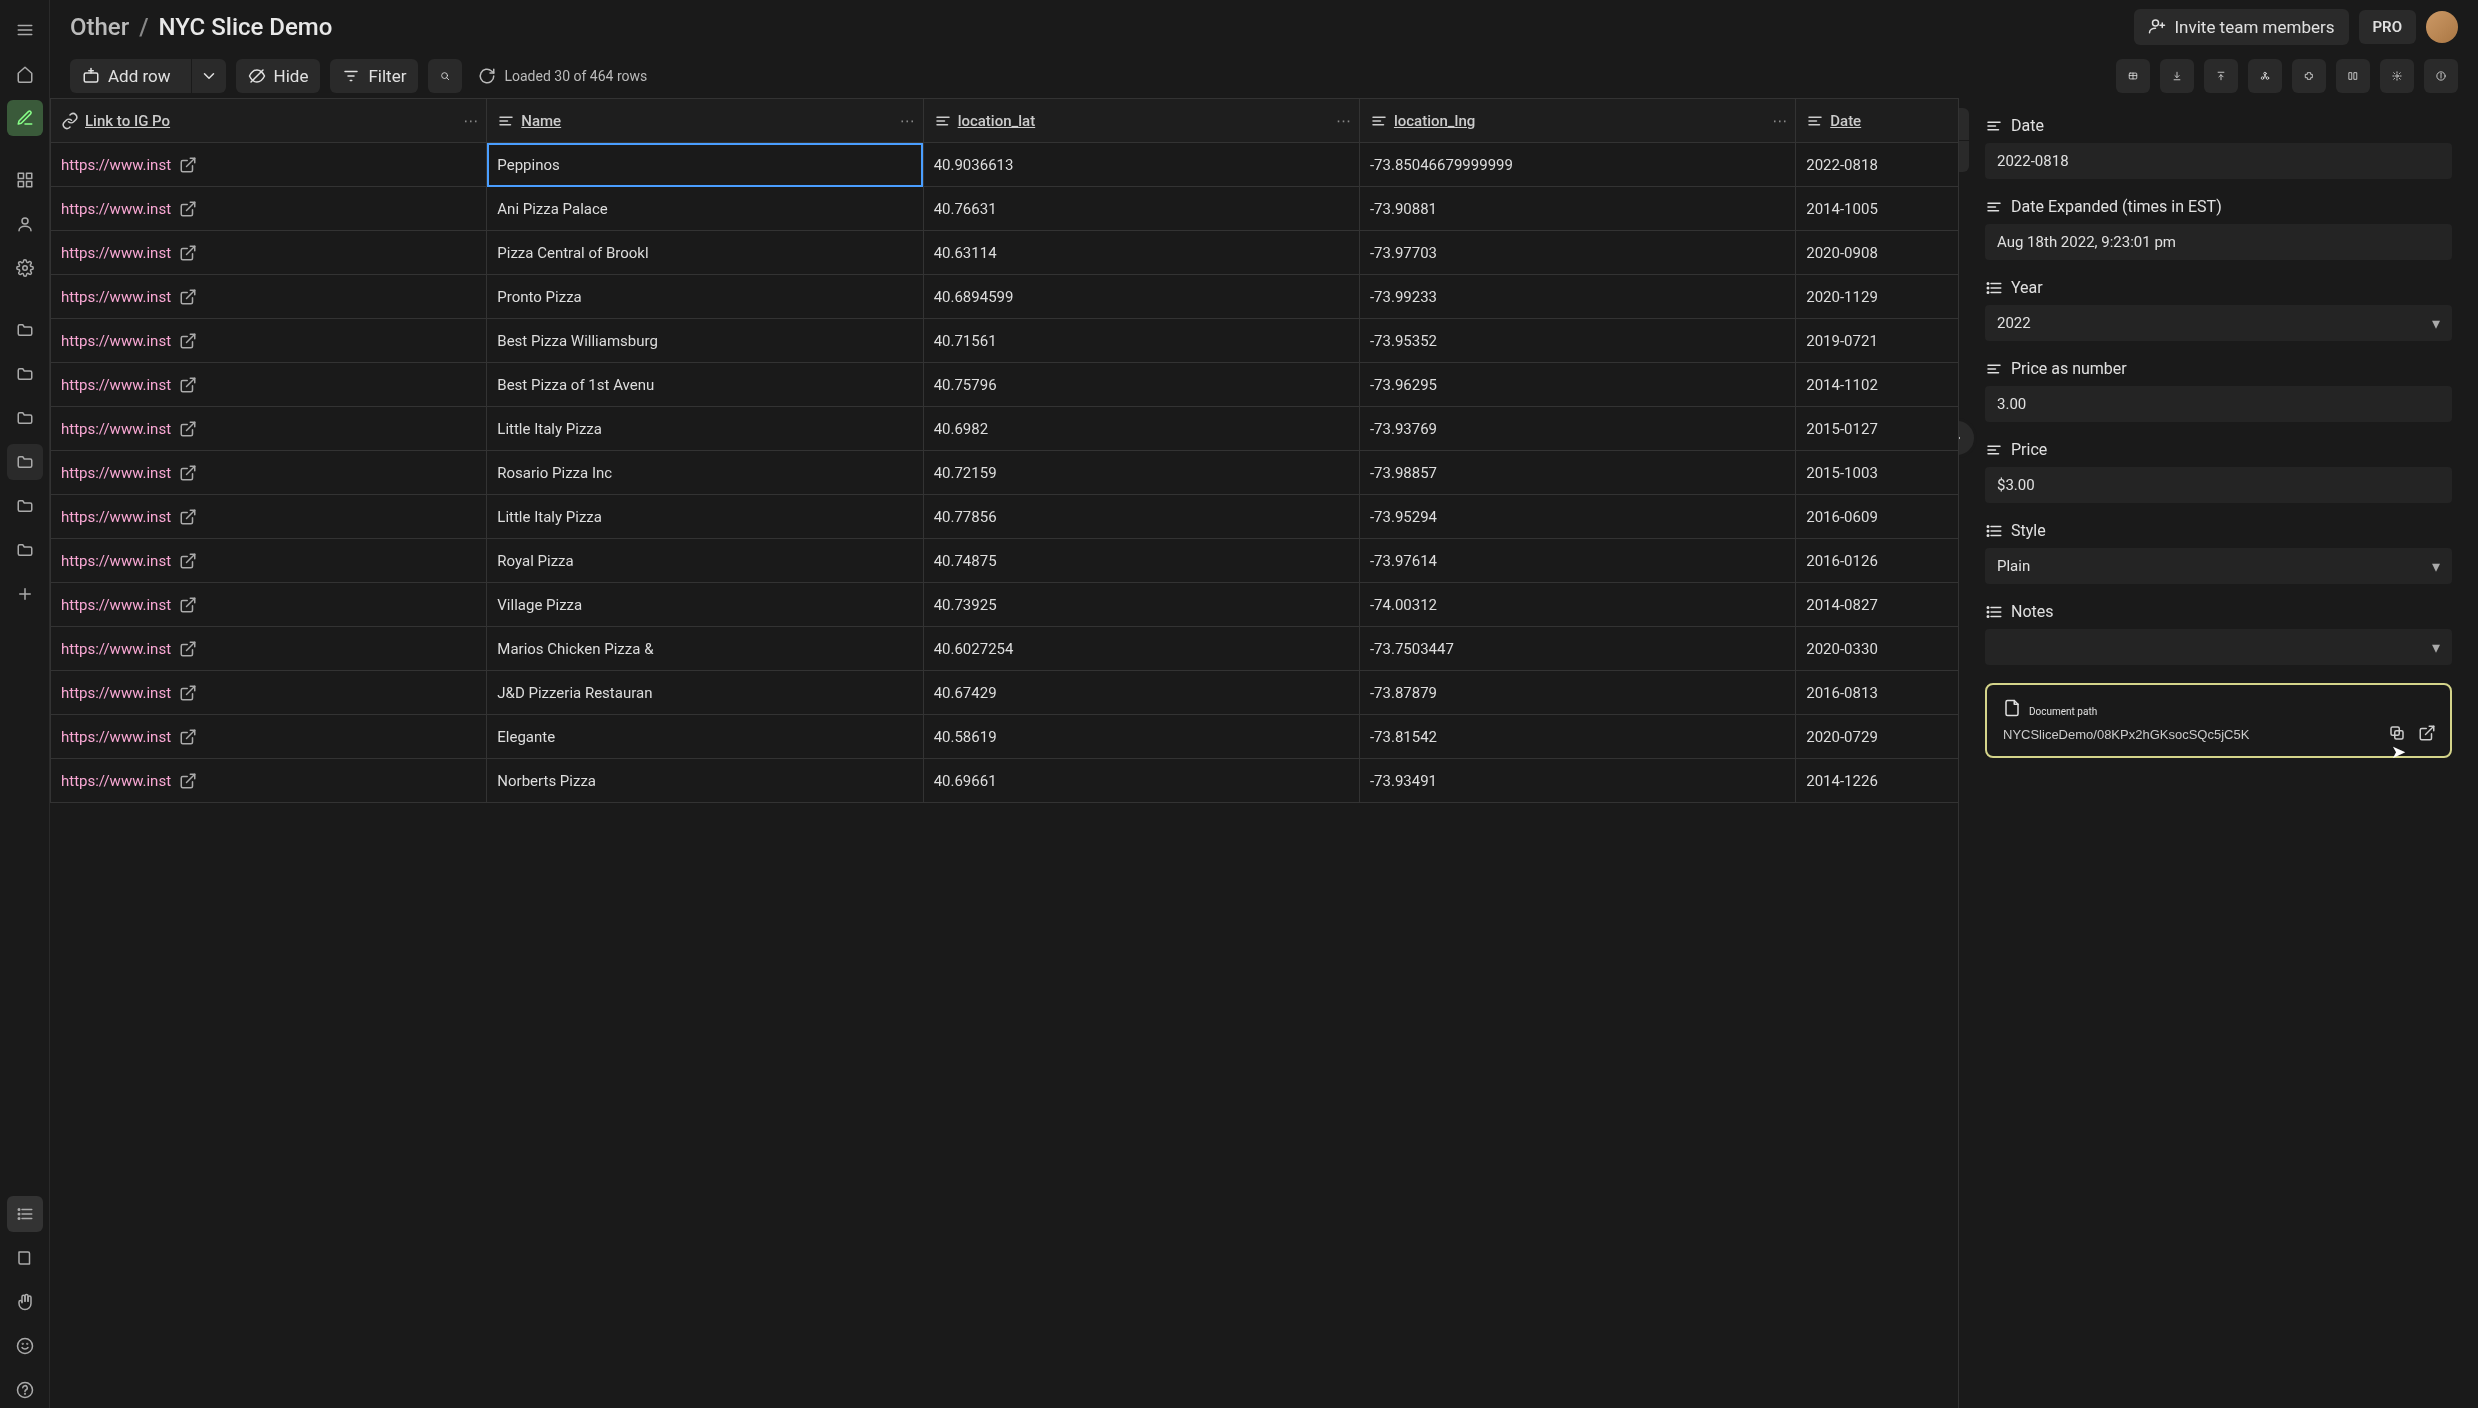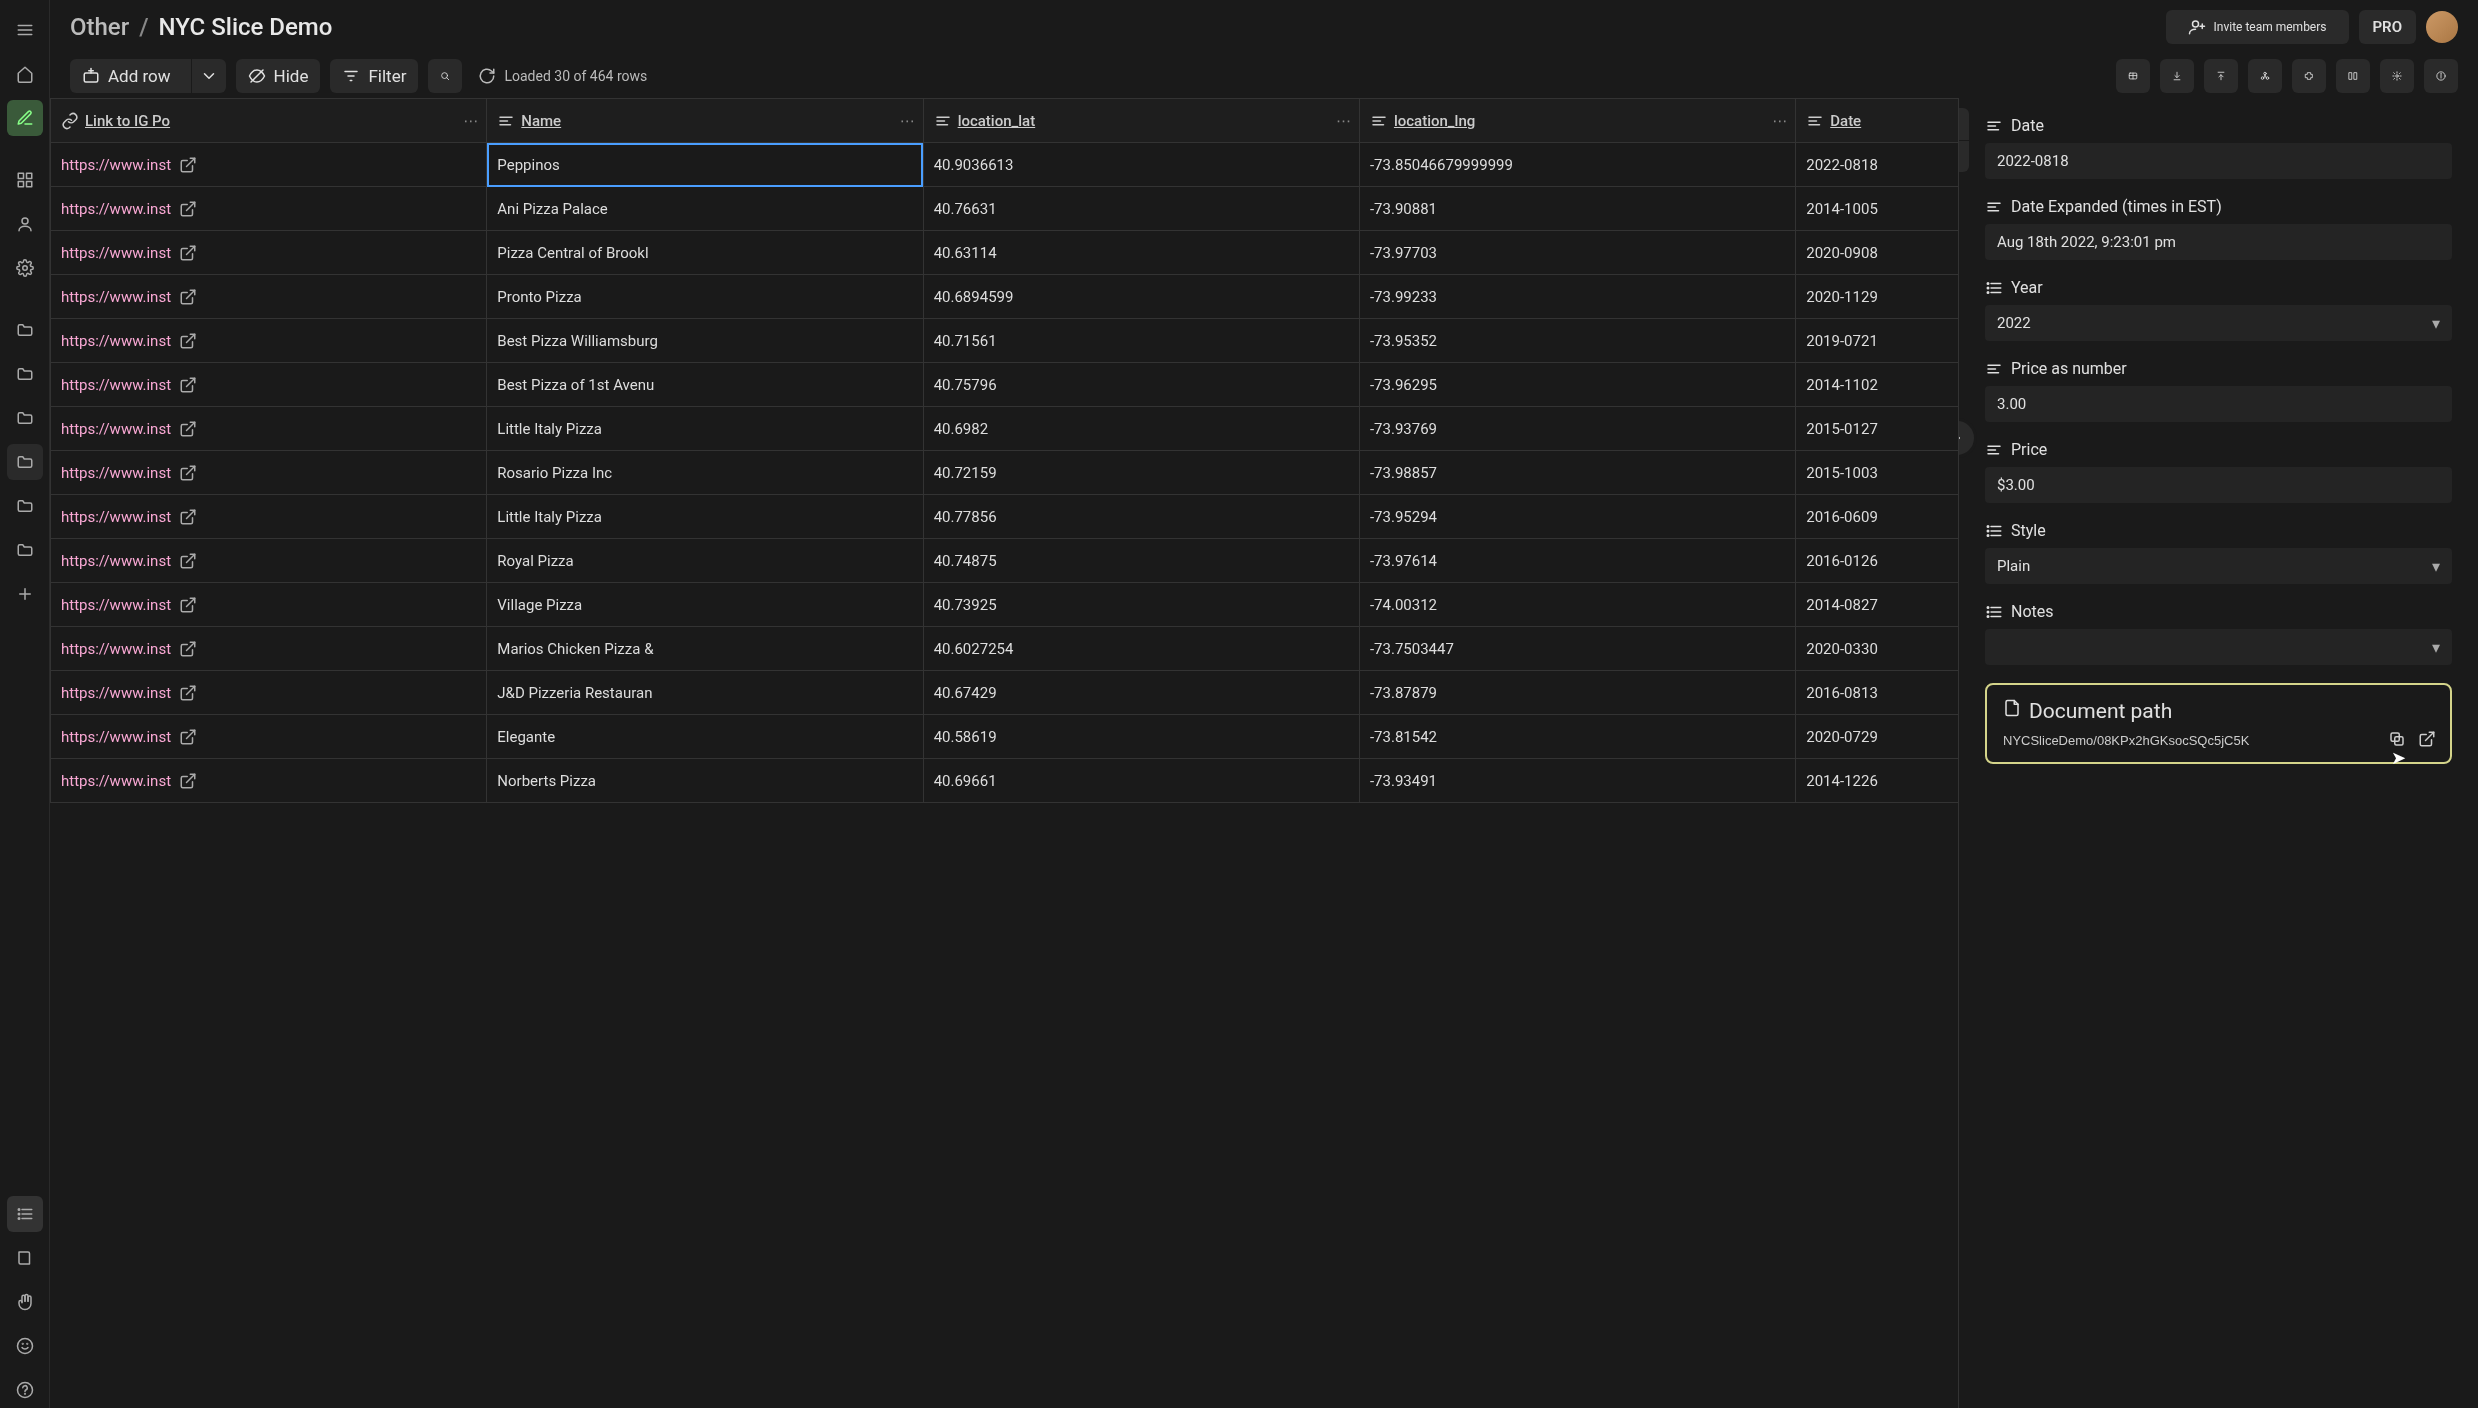--- a/index.html
+++ b/index.html
@@ -16,21 +16,21 @@
 
 
 .main { flex:1; display:flex; flex-direction:column; min-width:0; }
 
 
 .topbar { height:54px; display:flex; align-items:center; padding:0 20px; gap:12px; }
 .crumb { font-size:24px; font-weight:500; color:#e8e8e8; display:flex; align-items:center; gap:10px; }
 .crumb .sep { color:#888; }
 .crumb .dim { color:#bbb; }
 .topbar-right { margin-left:auto; display:flex; align-items:center; gap:10px; }
-.btn-invite { background:#2a2a2a; border-radius:6px; padding:8px 22px; display:flex; align-items:center; gap:8px; font-size:12px; cursor:pointer; }
+.btn-invite { background:#2a2a2a; border-radius:6px; padding:8px 14px; display:flex; gap:8px; font-size:17px; cursor:pointer; }
 .btn-pro { background:#2a2a2a; border-radius:6px; padding:8px 14px; font-size:15px; font-weight:600; cursor:pointer; }
 .avatar { width:32px; height:32px; border-radius:50%; background:linear-gradient(135deg,#c96,#a74); }
 
 
 .toolbar { height:44px; display:flex; align-items:center; padding:0 20px; gap:10px; }
 .tb-btn { height:34px; background:#2a2a2a; border-radius:6px; padding:0 12px; display:flex; align-items:center; gap:8px; font-size:17px; cursor:pointer; }
 .tb-btn.split { padding:0; }
 .tb-btn.split .l { padding:0 12px; display:flex; align-items:center; gap:8px; height:100%; }
 .tb-btn.split .r { padding:0 8px; border-left:1px solid #1a1a1a; height:100%; display:flex; align-items:center; }
 .tb-icon { width:34px; justify-content:center; }
@@ -61,21 +61,21 @@
 .nav-chev { width:32px; height:32px; background:#2a2a2a; display:flex; align-items:center; justify-content:center; cursor:pointer; }
 .nav-chev:first-child { border-radius:6px 6px 0 0; }
 .nav-chev:last-child { border-radius:0 0 6px 6px; border-top:1px solid #1a1a1a; }
 .panel-collapse { position:absolute; left:-22px; top:320px; width:40px; height:40px; border-radius:50%; background:#2a2a2a; display:flex; align-items:center; justify-content:center; cursor:pointer; border:3px solid #1a1a1a; }
 .field { margin-bottom:18px; }
 .field-label { display:flex; align-items:center; gap:8px; font-size:16px; color:#e0e0e0; margin-bottom:8px; }
 .field-input { width:100%; height:36px; background:#242424; border:none; border-radius:4px; padding:0 12px; color:#e0e0e0; font-size:15px; }
 .field-select { position:relative; }
 .field-select::after { content:"▾"; position:absolute; right:12px; top:50%; transform:translateY(-50%); color:#aaa; pointer-events:none; }
 .docpath { border:2px solid #d4d48a; border-radius:8px; padding:14px 16px; position:relative; }
-.docpath-label { display:flex; align-items:flex-start; gap:8px; font-size:21px; margin-bottom:10px; }
+.docpath-label { display:flex; align-items:flex-end; gap:8px; font-size:10px; margin-bottom:10px; }
 .docpath-val { font-family:Liberation Sans, sans-serif; font-size:13px; color:#ccc; }
 .docpath-actions { position:absolute; right:14px; bottom:14px; display:flex; gap:12px; }
 .docpath-actions span { cursor:pointer; color:#ccc; }
 .cursor-ptr { position:absolute; right:44px; bottom:-6px; font-size:18px; color:#fff; pointer-events:none; }
 
 
 .ic { width:18px; height:18px; display:inline-flex; align-items:center; justify-content:center; }
 svg { width:100%; height:100%; stroke:currentColor; fill:none; stroke-width:2; stroke-linecap:round; stroke-linejoin:round; }
 </style>
 </head>

